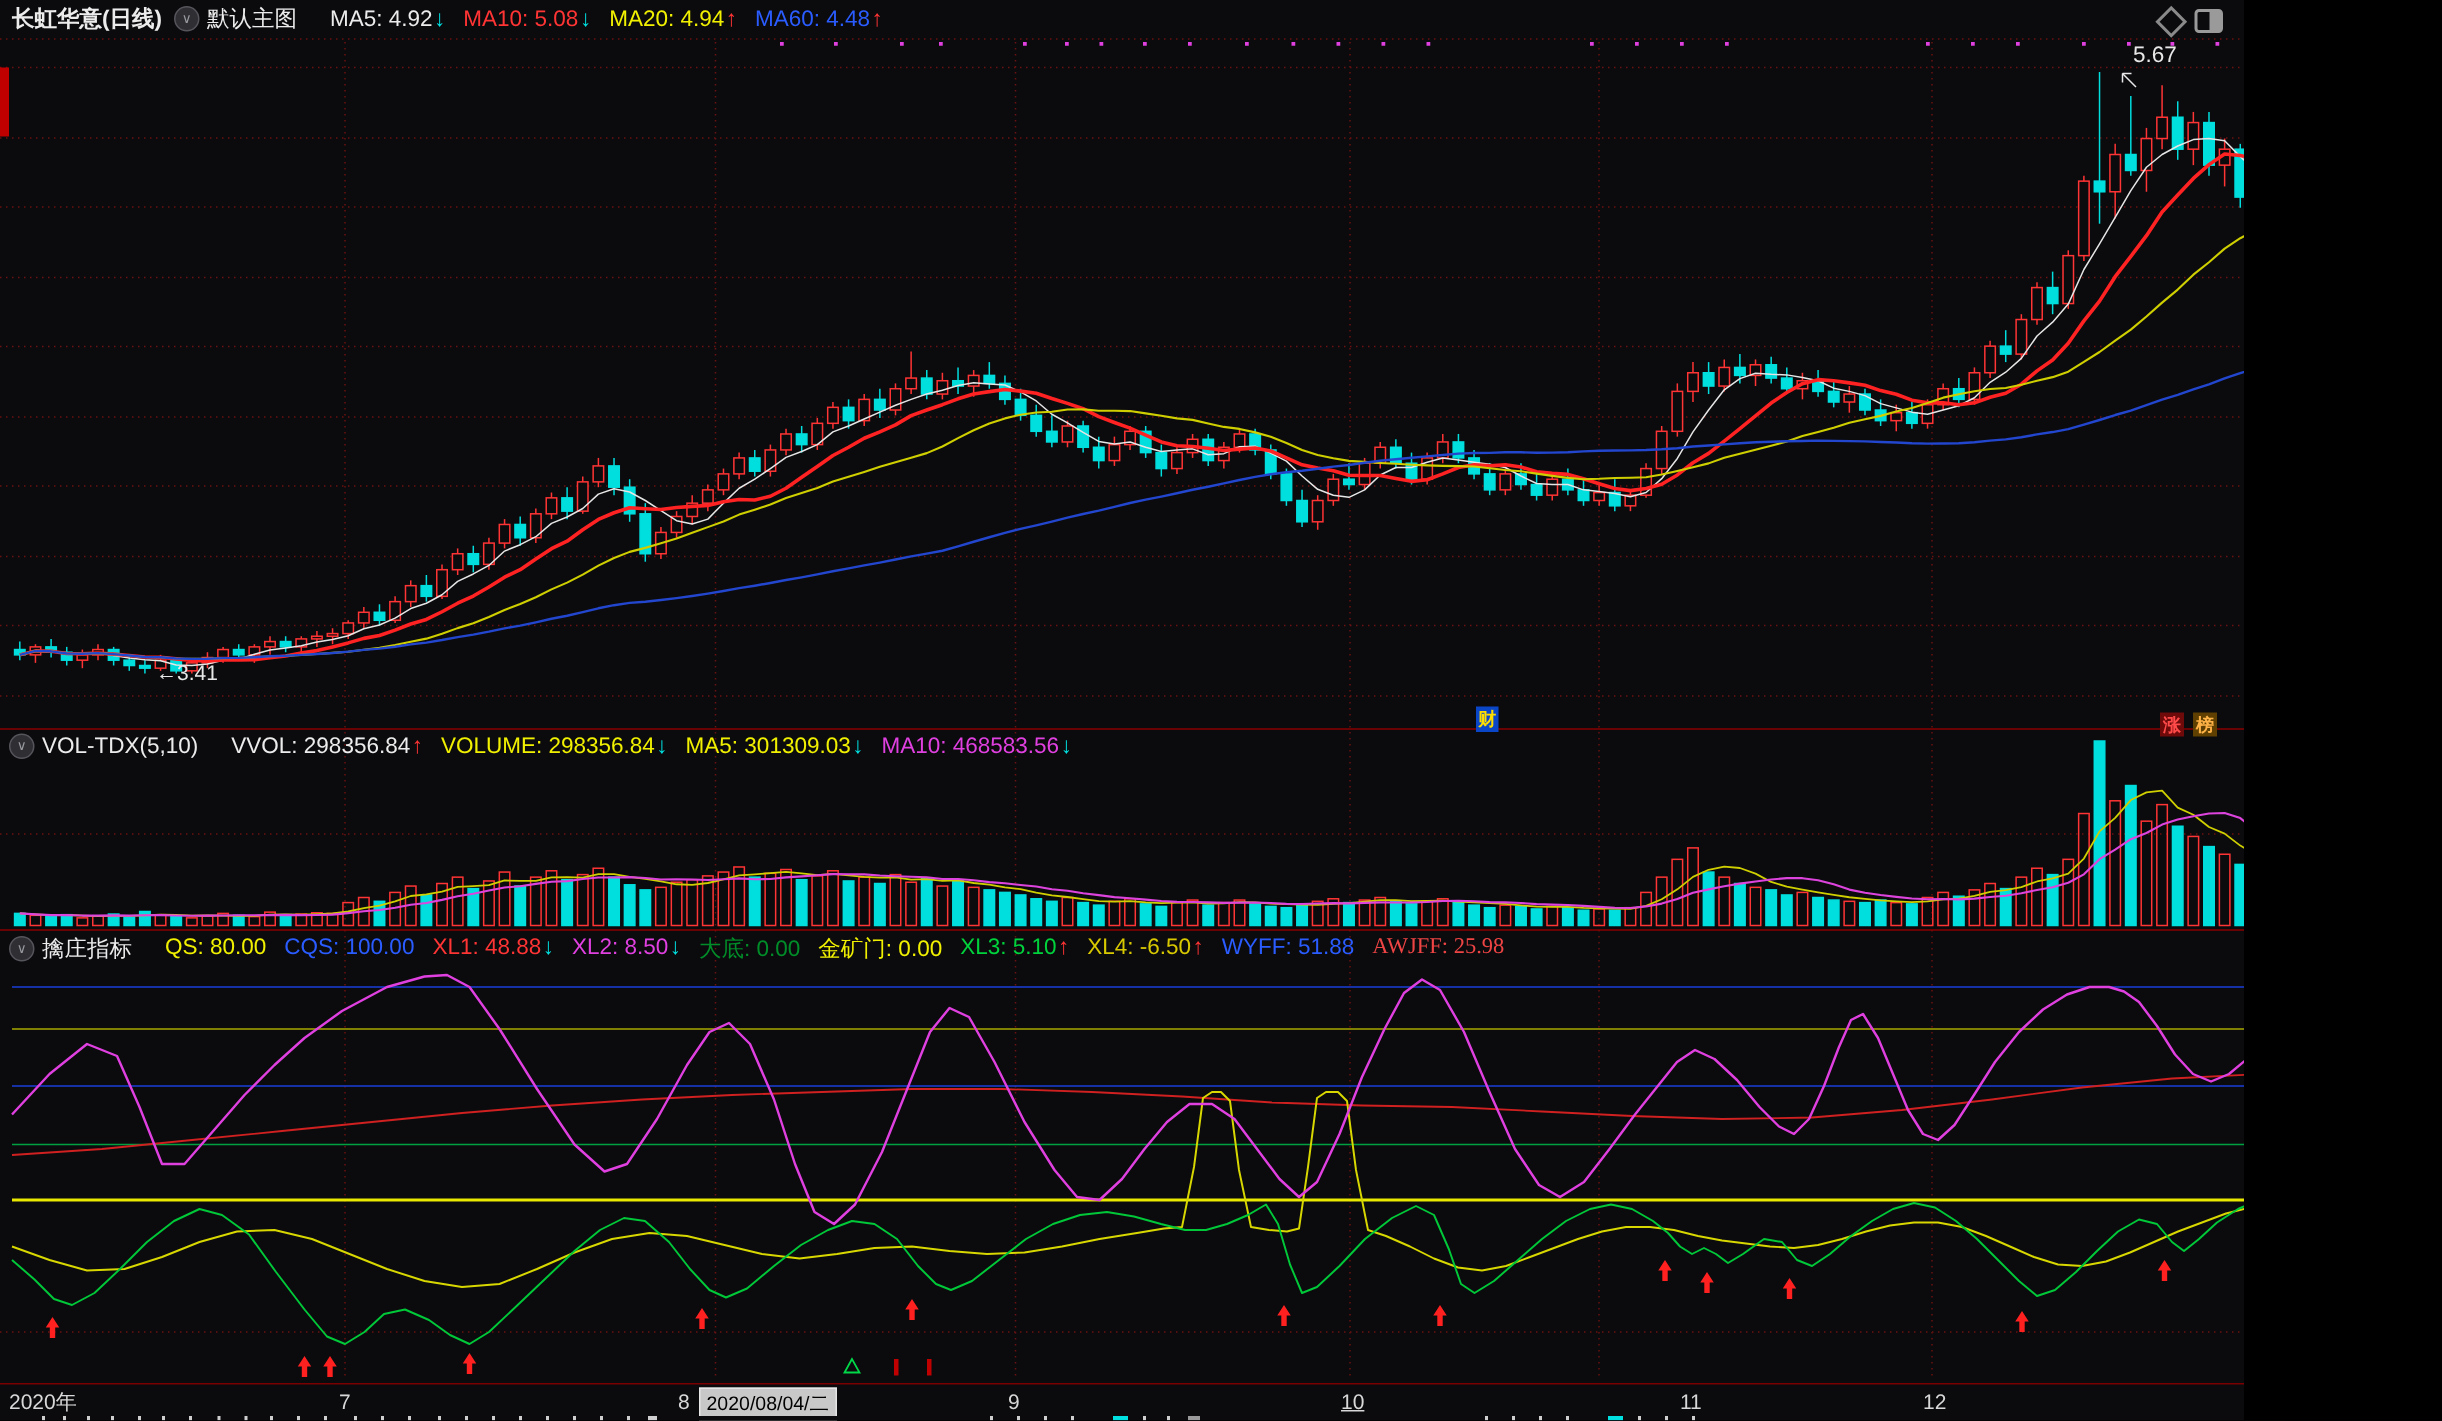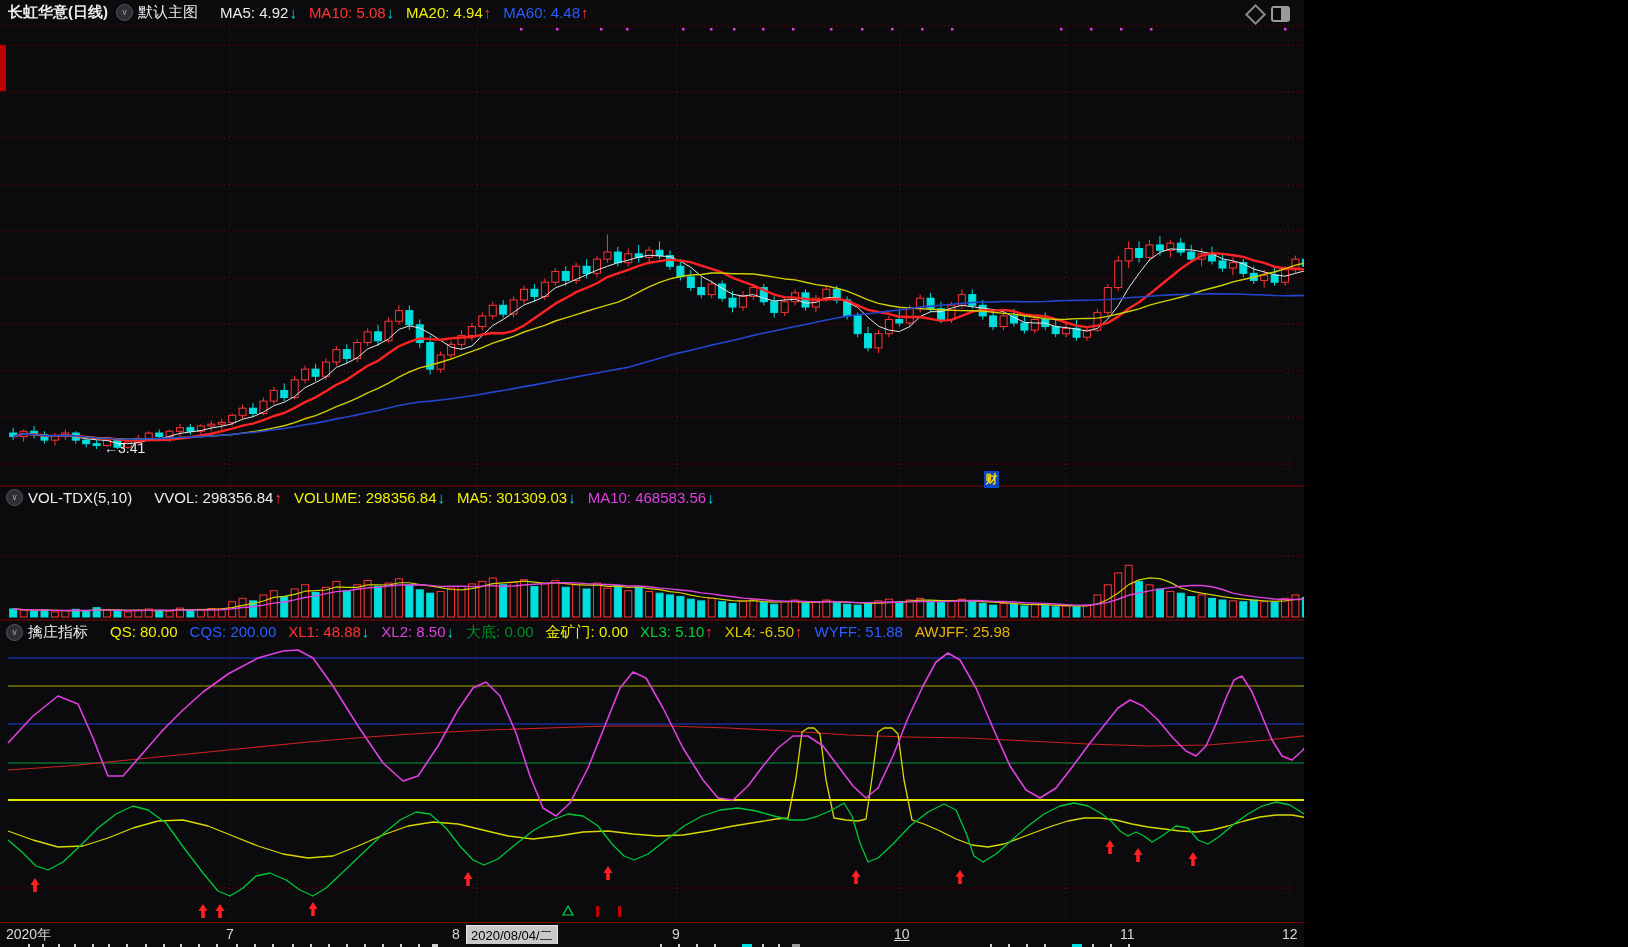--- a/index.html
+++ b/index.html
@@ -1,17 +1,17 @@
 <!DOCTYPE html>
 <html><head>
 <meta charset="utf-8">
 <title>长虹华意 (日线)</title>
 <style>
   html,body{margin:0;padding:0;background:#000;}
-  #app{position:relative;width:1304px;height:947px;background:#0b0b0e;overflow:hidden;
+  #app{position:relative;width:1496px;height:947px;background:#0b0b0e;overflow:hidden;
        font-family:"Liberation Sans","DejaVu Sans",sans-serif;}
   #cv{position:absolute;left:0;top:0;z-index:1;}
   .hdr{position:absolute;z-index:3;white-space:nowrap;font-size:15px;display:flex;align-items:center;}
   .hdr .title{color:#ececec;font-weight:bold;margin-right:6px;}
   .hdr .plain{color:#ececec;margin-right:10px;}
   .hv{margin-left:12px;}
   .arr{margin-left:1px;font-weight:bold;}
   .circ{display:inline-flex;align-items:center;justify-content:center;width:15px;height:15px;
         border-radius:50%;background:#2e2e33;border:1px solid #55555c;color:#9a9aa2;
         font-size:9px;line-height:1;margin:0 5px 0 2px;}
@@ -611,33 +611,33 @@
       </span>
   </div>
 
   <div class="hdr" style="left:4px;top:623px;">
     <span class="circ">
         <span>∨</span>
       </span>
     <span class="plain">擒庄指标</span>
     <span id="osc-ind" style="display:inline-flex;">
         <span class="hv" style="color: rgb(240, 240, 0);">QS: 80.00</span>
-        <span class="hv" style="color: rgb(42, 92, 255);">CQS: 200.00</span>
+        <span class="hv" style="color: rgb(42, 92, 255);">CQS: 100.00</span>
         <span class="hv" style="color: rgb(255, 52, 52);">XL1: 48.88</span>
         <span class="arr" style="color: rgb(0, 224, 224);">↓</span>
         <span class="hv" style="color: rgb(224, 64, 224);">XL2: 8.50</span>
         <span class="arr" style="color: rgb(0, 224, 224);">↓</span>
         <span class="hv" style="color: rgb(0, 140, 40);">大底: 0.00</span>
         <span class="hv" style="color: rgb(240, 240, 0);">金矿门: 0.00</span>
         <span class="hv" style="color: rgb(0, 210, 60);">XL3: 5.10</span>
         <span class="arr" style="color: rgb(255, 52, 52);">↑</span>
         <span class="hv" style="color: rgb(216, 200, 0);">XL4: -6.50</span>
         <span class="arr" style="color: rgb(255, 52, 52);">↑</span>
         <span class="hv" style="color: rgb(42, 92, 255);">WYFF: 51.88</span>
-        <span class="hv" style="color: #eab308;">AWJFF: 25.98</span>
+        <span class="hv" style="color: #ef4444; font-family: Liberation Serif, serif;">AWJFF: 25.98</span>
       </span>
   </div>
 
   <div class="ann" style="left:104px;top:440px;">←3.41</div>
   <div class="ann" style="left:1422px;top:28px;font-size:15px;">5.67</div>
 
   <div class="marker" style="left:984px;top:471px;width:15px;height:17px;line-height:17px;background:#0a46c8;color:#ffdf00;">财</div>
   <div class="marker" style="left:1440px;top:475px;width:16px;height:16px;line-height:16px;background:#6e0a0a;color:#ff4a4a;">涨</div>
   <div class="marker" style="left:1462px;top:475px;width:16px;height:16px;line-height:16px;background:#5f4000;color:#ffb347;">榜</div>
 

